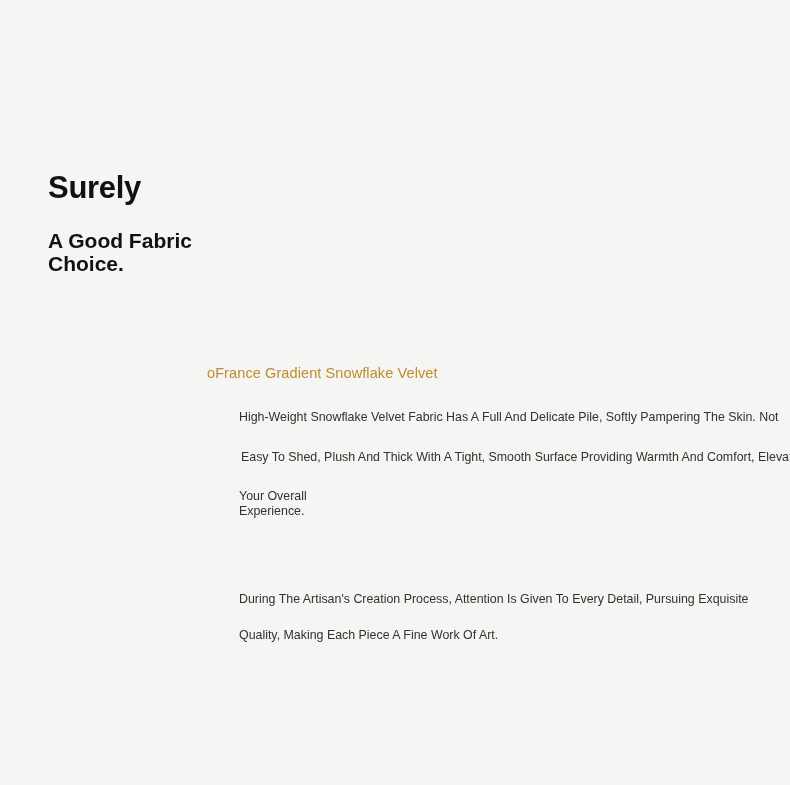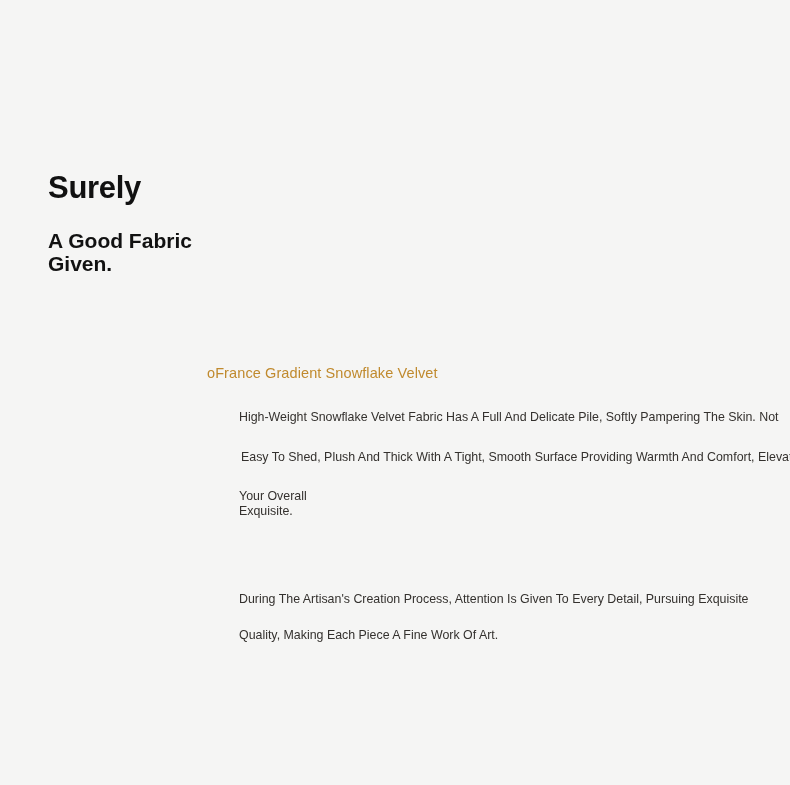--- a/index.html
+++ b/index.html
@@ -94,29 +94,29 @@
   .section-2 .body-line { margin-bottom: 20px; }
   .section-2 .body-line:last-child { margin-bottom: 0; }
 </style>
 </head>
 <body>
 
 <div class="page">
 
   <div class="headline-block">
     <h1 class="headline-main">Surely</h1>
-    <h2 class="headline-sub">A Good Fabric Given.</h2>
+    <h2 class="headline-sub">A Good Fabric Choice.</h2>
   </div>
 
   <div class="section section-1">
     <p class="section-title">oFrance Gradient Snowflake Velvet</p>
     <div class="section-body">
       <p class="body-line">High-Weight Snowflake Velvet Fabric Has A Full And Delicate Pile, Softly Pampering The Skin. Not</p>
       <p class="body-line indent-sp"> Easy To Shed, Plush And Thick With A Tight, Smooth Surface Providing Warmth And Comfort, Elevating</p>
-      <p class="body-line wrapped">Your Overall Exquisite.</p>
+      <p class="body-line wrapped">Your Overall Experience.</p>
     </div>
   </div>
 
   <div class="section section-2">
     <div class="section-body">
       <p class="body-line">During The Artisan's Creation Process, Attention Is Given To Every Detail, Pursuing Exquisite</p>
       <p class="body-line">Quality, Making Each Piece A Fine Work Of Art.</p>
     </div>
   </div>
 

